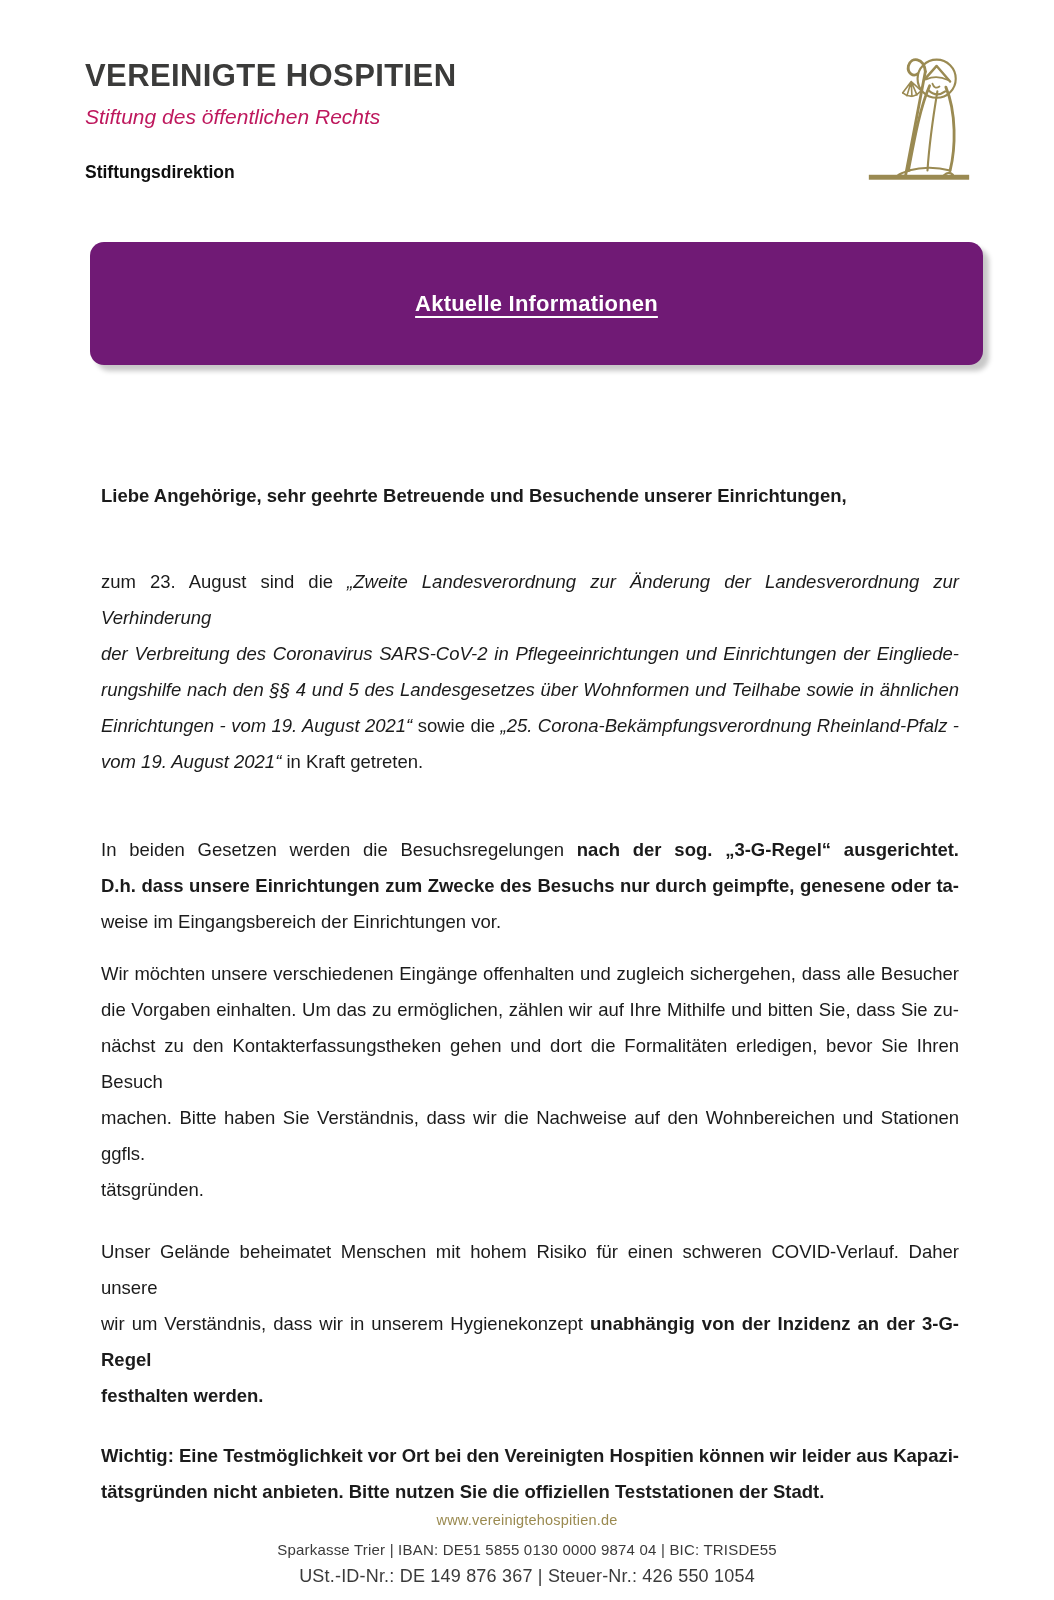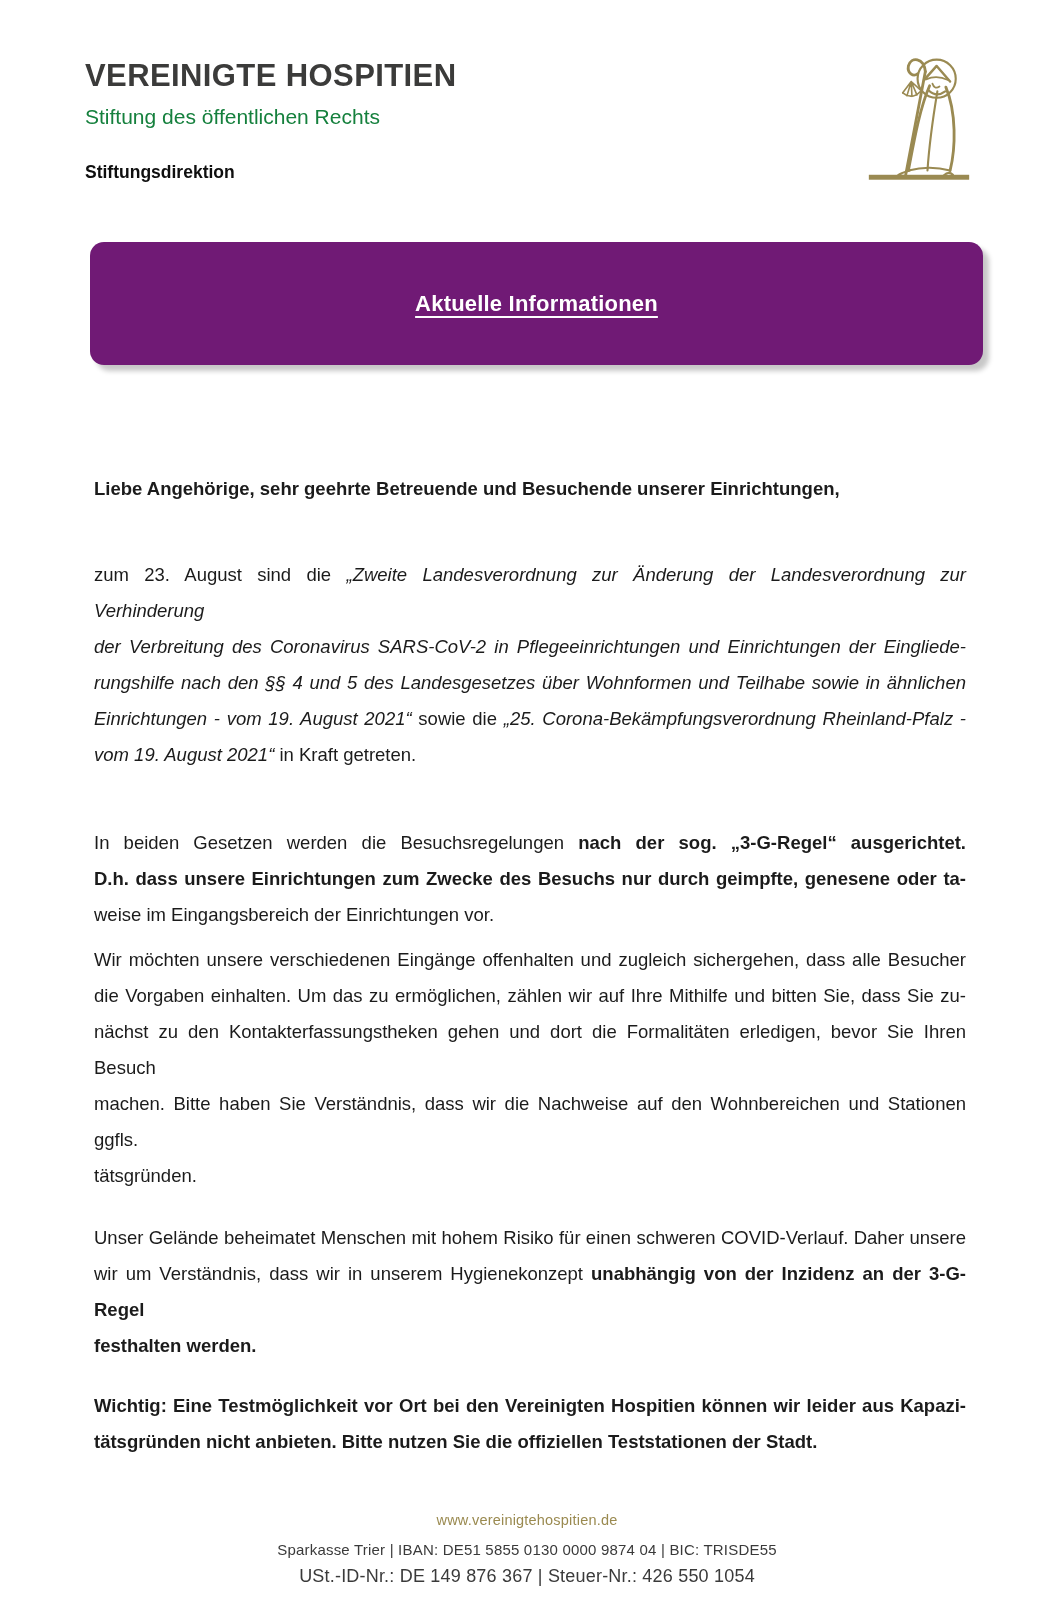--- a/index.html
+++ b/index.html
@@ -11,21 +11,21 @@
     overflow:hidden;
   }
   
   .org-name{
     position:absolute;left:85px;top:58px;
     font-size:31px;font-weight:700;letter-spacing:.4px;
     color:#3b3b3a;
   }
   .org-subtitle{
     position:absolute;left:85px;top:105px;
-    font-size:21px;color:#15803d;
+    font-size:21px;color:#be185d;font-style:italic;
   }
   .department{
     position:absolute;left:85px;top:162px;
     font-size:17.5px;font-weight:700;color:#0f0f0f;
   }
   .logo{
     position:absolute;left:866px;top:40px;width:106px;height:148px;
   }
   .logo svg{width:100%;height:100%;}
   
@@ -39,21 +39,21 @@
     color:#ffffff;font-size:22px;font-weight:700;
     text-decoration:underline;text-underline-offset:5px;text-decoration-thickness:2px;
     letter-spacing:.2px;
   }
   
   .letter{
     position:absolute;left:85px;top:462px;width:890px;
     font-size:18.5px;line-height:36px;color:#1b1b1b;
     hyphens:none;
   }
-  .para{margin:9px;}
+  .para{margin:16px;}
   .para:nth-child(1){margin-bottom:50px;}
   .para:nth-child(2){margin-bottom:52px;}
   .para:nth-child(3){margin-bottom:0;}
   .para:nth-child(4){margin-bottom:26px;}
   .para:nth-child(5){margin-bottom:24px;}
   .line{
     text-align:justify;
     text-align-last:justify;
     white-space:normal;
   }

